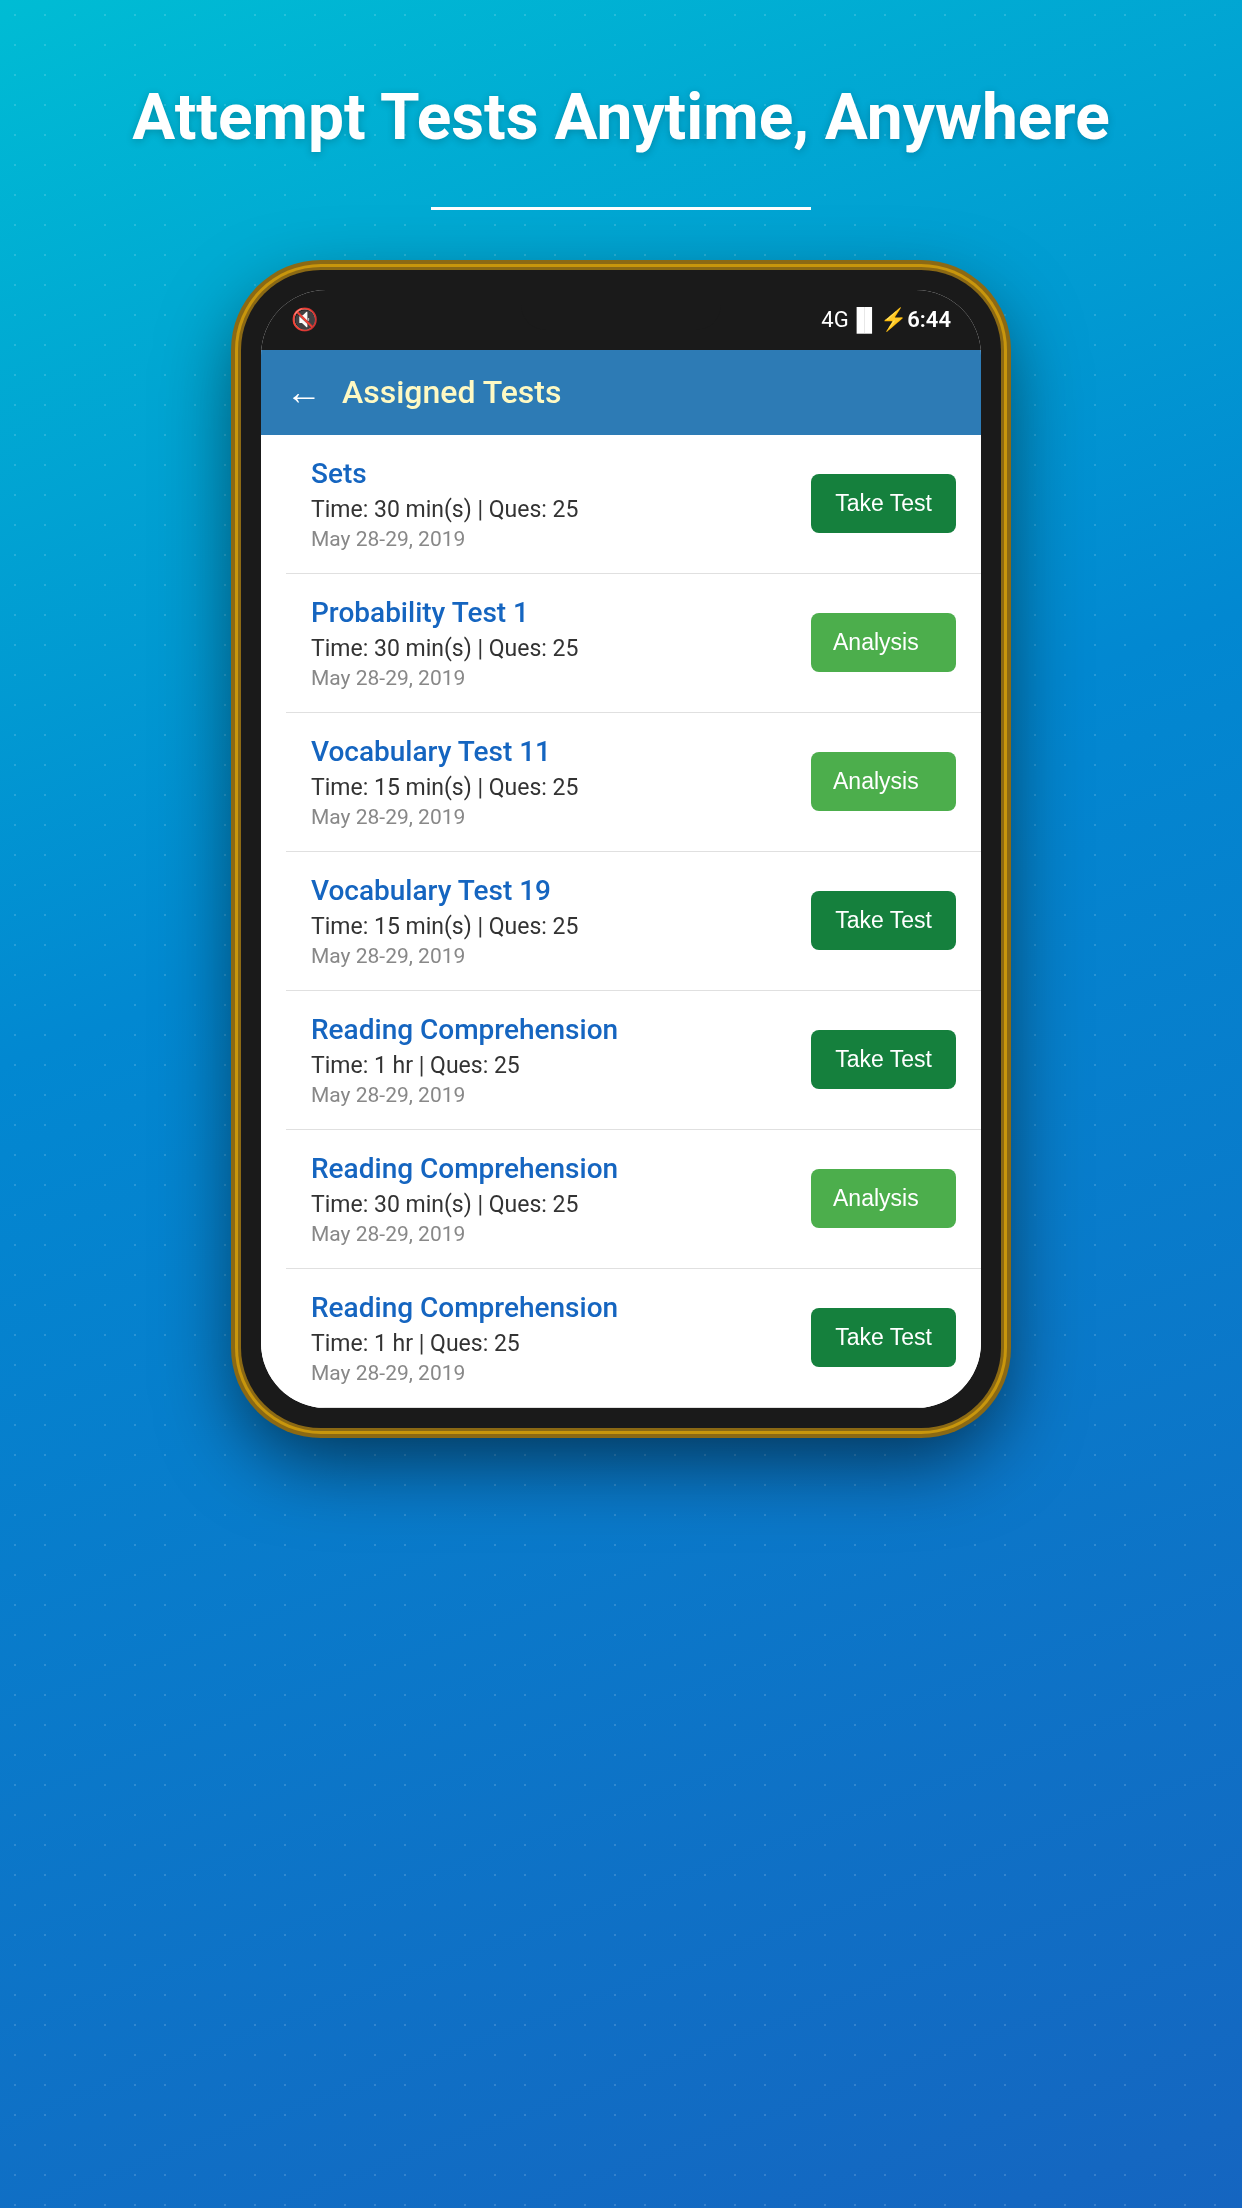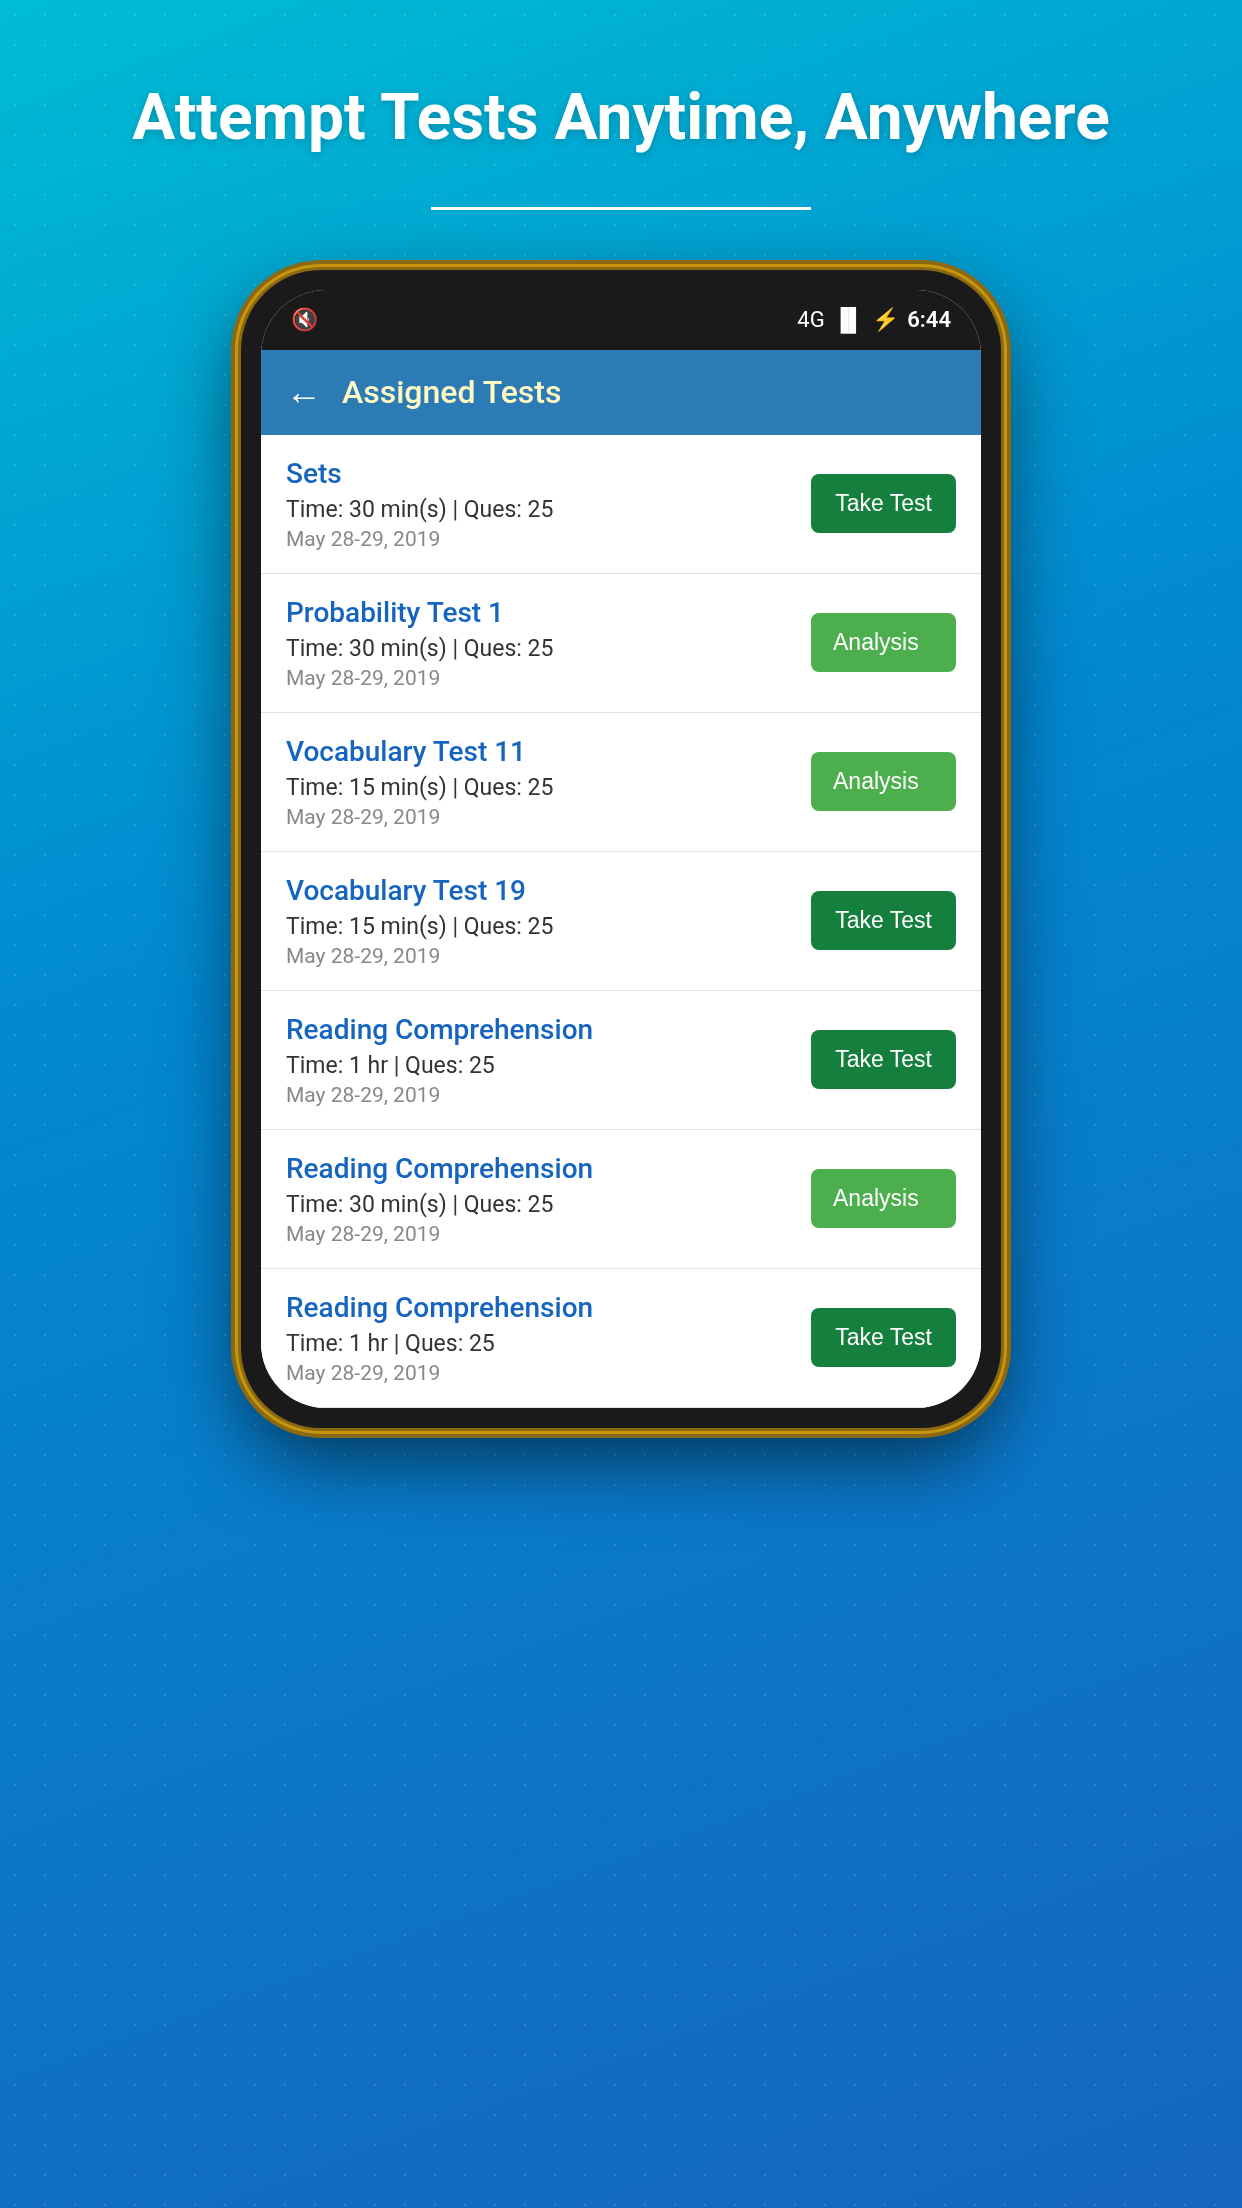--- a/index.html
+++ b/index.html
@@ -94,21 +94,20 @@
       top: 0;
       width: 200px;
       height: 40px;
       background: #1a1a1a;
       border-radius: 0 0 25px 25px;
     }
 
     .status-bar-right {
       display: flex;
       align-items: center;
-      gap: 8px;
     }
 
     .status-bar-right span {
       color: white;
       font-size: 22px;
     }
 
     .time {
       color: white;
       font-size: 28px;
@@ -134,20 +133,21 @@
     .header-title {
       color: #fef9c3;
       font-size: 32px;
       font-weight: 500;
     }
 
     
     .test-list {
       background: white;
       overflow-y: auto;
+      padding-left: 25px;
     }
 
     .test-item {
       display: flex;
       align-items: center;
       justify-content: space-between;
       padding: 22px 25px;
       border-bottom: 1px solid #e0e0e0;
     }
 

